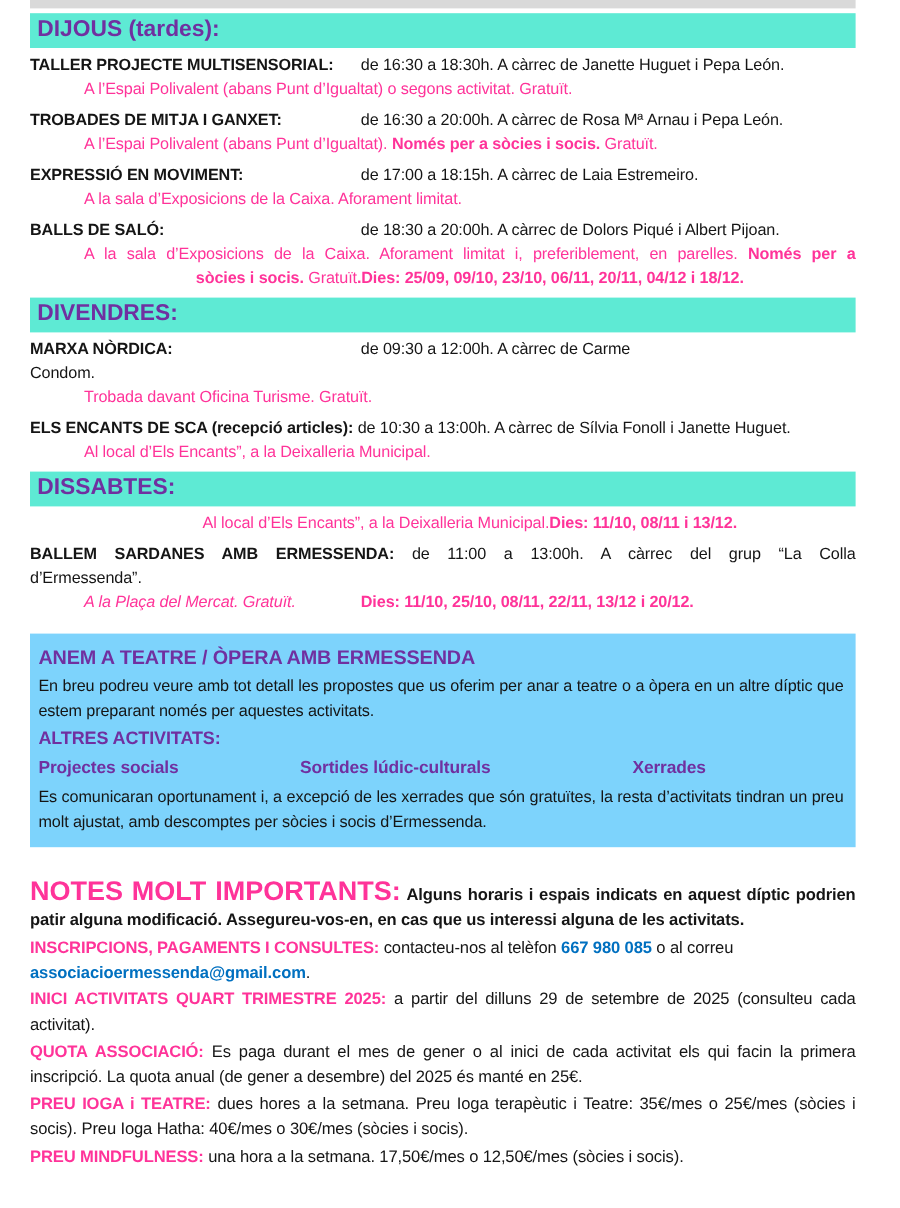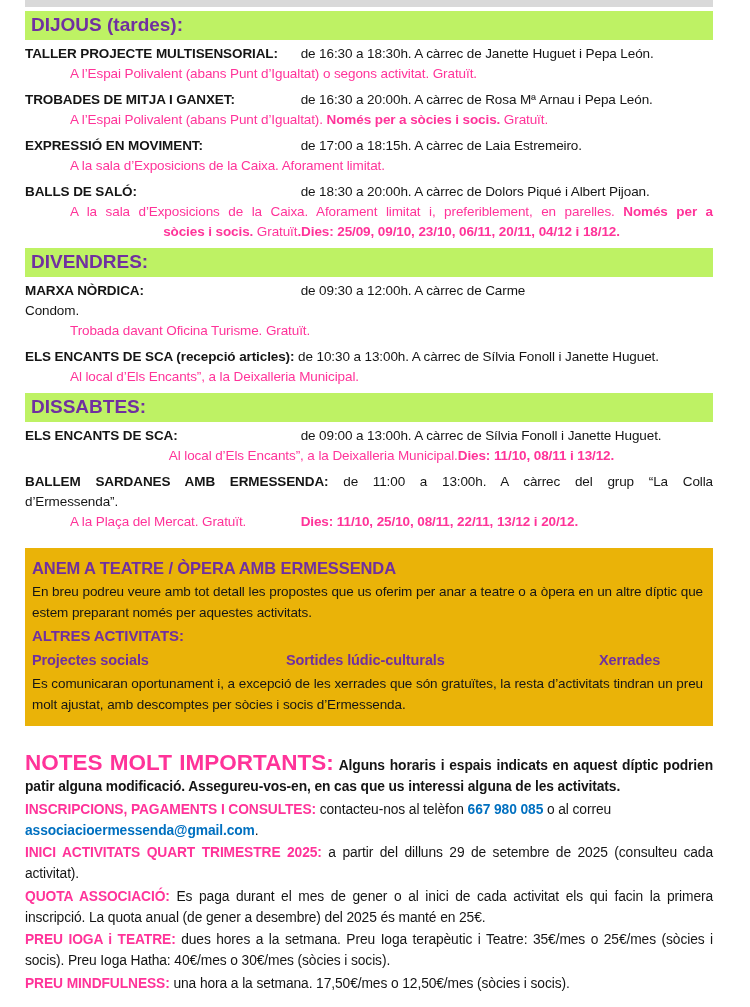--- a/index.html
+++ b/index.html
@@ -9,45 +9,45 @@
     box-sizing:border-box;
     padding:0 37px 0 25px;
     background:#ffffff;
     font-family:"Liberation Sans",sans-serif;
     font-size:13.5px;line-height:20px;
     letter-spacing:-0.1px;
     color:#151515;
   }
   .top-strip{height:7px;background:#d9d9d9;margin-bottom:4px;}
   .bar{
-    background:#bef264;color:#7030a0;
+    background:#5eead4;color:#7030a0;
     font-weight:700;font-size:19px;line-height:24px;
     padding:2px 0 3px 6px;margin:4px 0 4px;
     letter-spacing:0;
   }
   .row{margin:0 0;}
   .loc-row{margin:0 0 6px;}
   .nowrap{white-space:nowrap;}
   .lbl{font-weight:700;display:inline-block;min-width:272px;}
   .b{font-weight:700;}
   .pink{color:#ff3399;margin-left:45px;}
   .blue{color:#0070c0;font-weight:700;}
   .j{text-align:justify;}
   .fj{text-align:justify;text-align-last:justify;}
   .split{display:flex;justify-content:center;align-items:baseline;}
-  .tab227{display:inline-block;min-width:227px;}
+  .tab227{display:inline-block;min-width:227px;font-style:italic;}
   .info-box{
-    background:#eab308;
+    background:#7dd3fc;
     margin-top:16px;
     padding:8px 10px 10px 7px;
   }
   .info-title{color:#7030a0;font-weight:700;font-size:16.5px;line-height:24px;margin:0;}
   .info-sub{color:#7030a0;font-weight:700;font-size:15px;line-height:24px;margin:0;}
   .info-p{margin:1px 0;line-height:21px;}
-  .cols{display:flex;color:#7030a0;font-weight:700;font-size:14.5px;line-height:24px;gap:36px;}
+  .cols{display:flex;color:#7030a0;font-weight:700;font-size:14.5px;line-height:24px;}
   .col-1{width:218px;}
   .col-2{width:277px;}
   .notes{margin-top:26px;}
   .notes p{margin:1.5px 0;line-height:21px;font-size:13.8px;}
   .notes-heading{color:#ff3399;font-weight:700;font-size:22.5px;letter-spacing:0;}
   .plabel{color:#ff3399;font-weight:700;}
 </style>
 </head>
 <body>
 
@@ -106,24 +106,20 @@
   <div class="row nowrap">
     <span class="b">ELS ENCANTS DE SCA (recepció articles):</span>
     <span>de 10:30 a 13:00h. A càrrec de Sílvia Fonoll i Janette Huguet.</span>
   </div>
   <div class="loc-row pink">Al local d’Els Encants”, a la Deixalleria Municipal.</div>
 
   <div class="bar">
     <span>DISSABTES:</span>
   </div>
 
-  <div class="row nowrap">
-    <span class="lbl">ELS ENCANTS DE SCA:</span>
-    <span>de 09:00 a 13:00h. A càrrec de Sílvia Fonoll i Janette Huguet.</span>
-  </div>
   <div class="split loc-row pink">
     <span>Al local d’Els Encants”, a la Deixalleria Municipal.</span>
     <span class="b">Dies: 11/10, 08/11 i 13/12.</span>
   </div>
 
   <div class="fj">
     <span class="b">BALLEM SARDANES AMB ERMESSENDA:</span>
     <span>de 11:00 a 13:00h. A càrrec del grup “La Colla</span>
   </div>
   <div class="row">d’Ermessenda”.</div>

